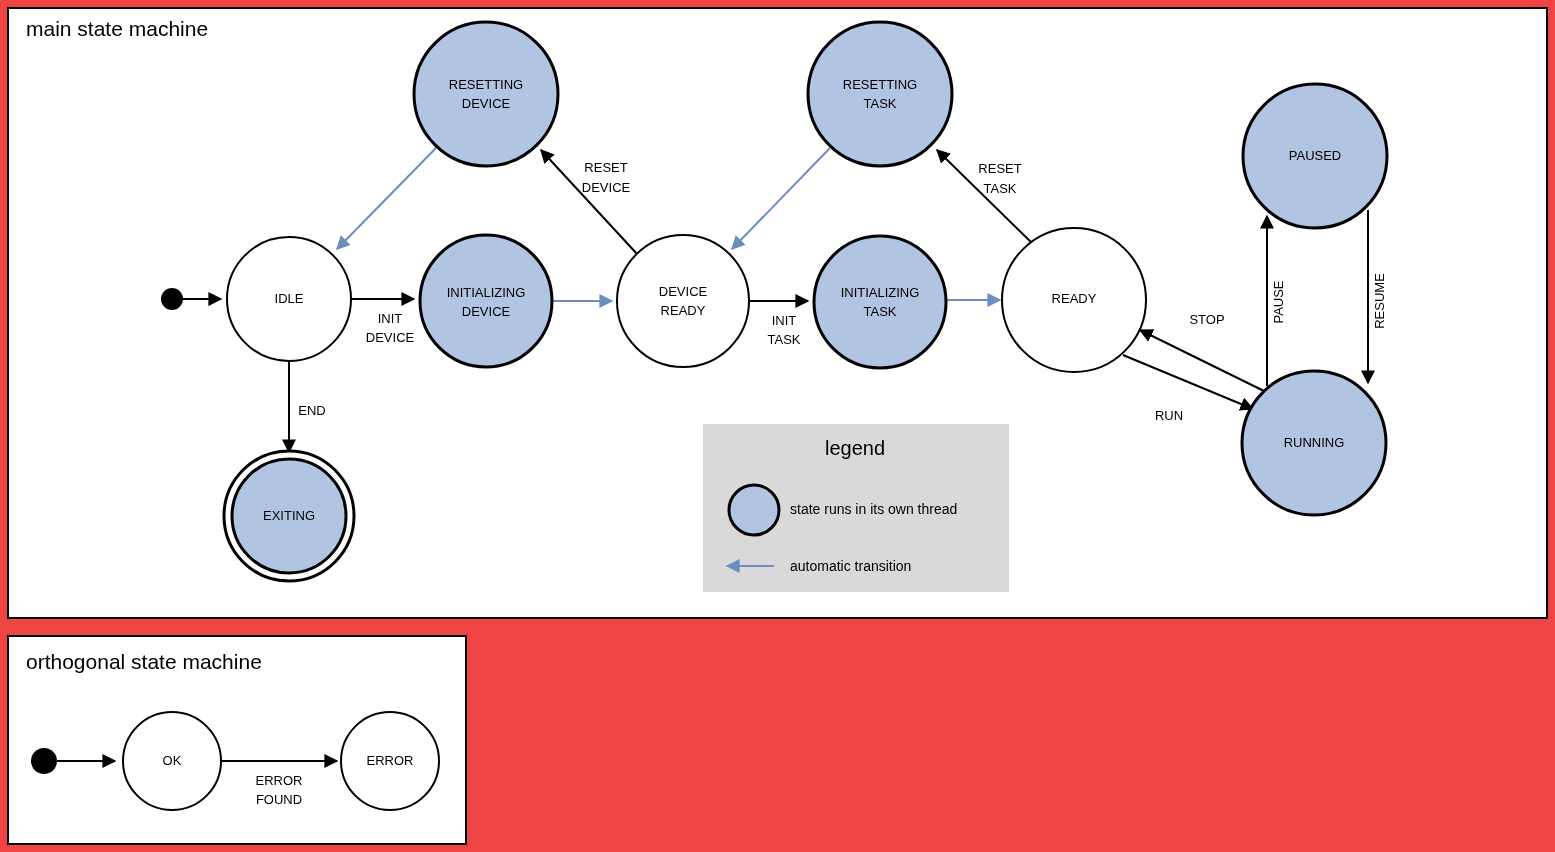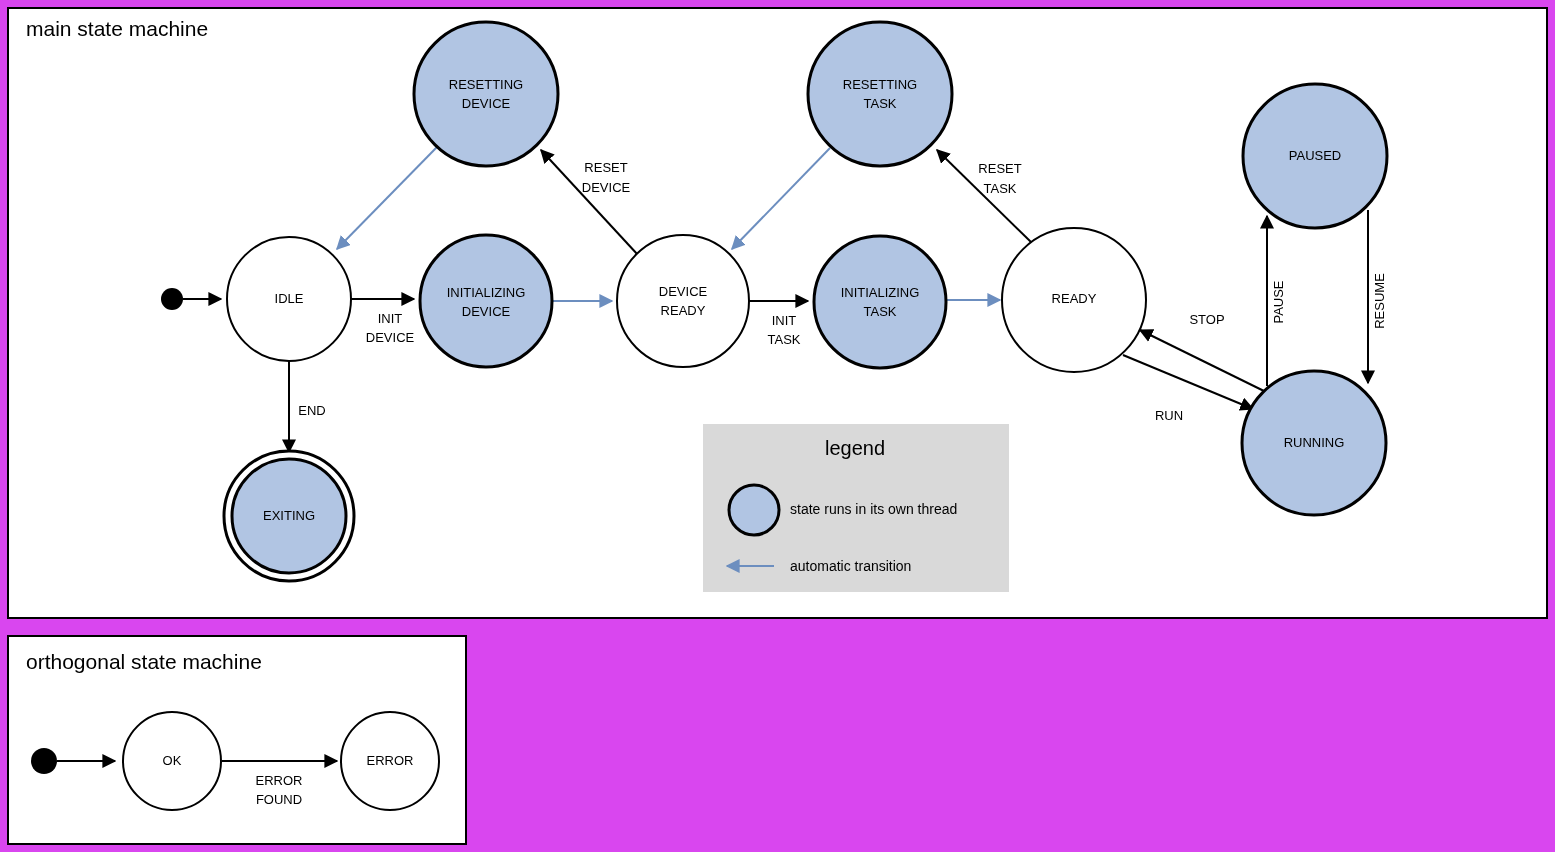--- a/index.html
+++ b/index.html
@@ -5,21 +5,21 @@
   html, body {
     margin: 0;
     padding: 0;
     background: #ffffff;
     font-family: "Liberation Sans", sans-serif;
   }
   #canvas {
     position: relative;
     width: 1555px;
     height: 852px;
-    background: #d946ef;
+    background: #ef4444;
     overflow: hidden;
     text-decoration: underline;
   }
   svg.diagram {
     position: absolute;
     left: 0;
     top: 0;
     width: 1555px;
     height: 852px;
   }

